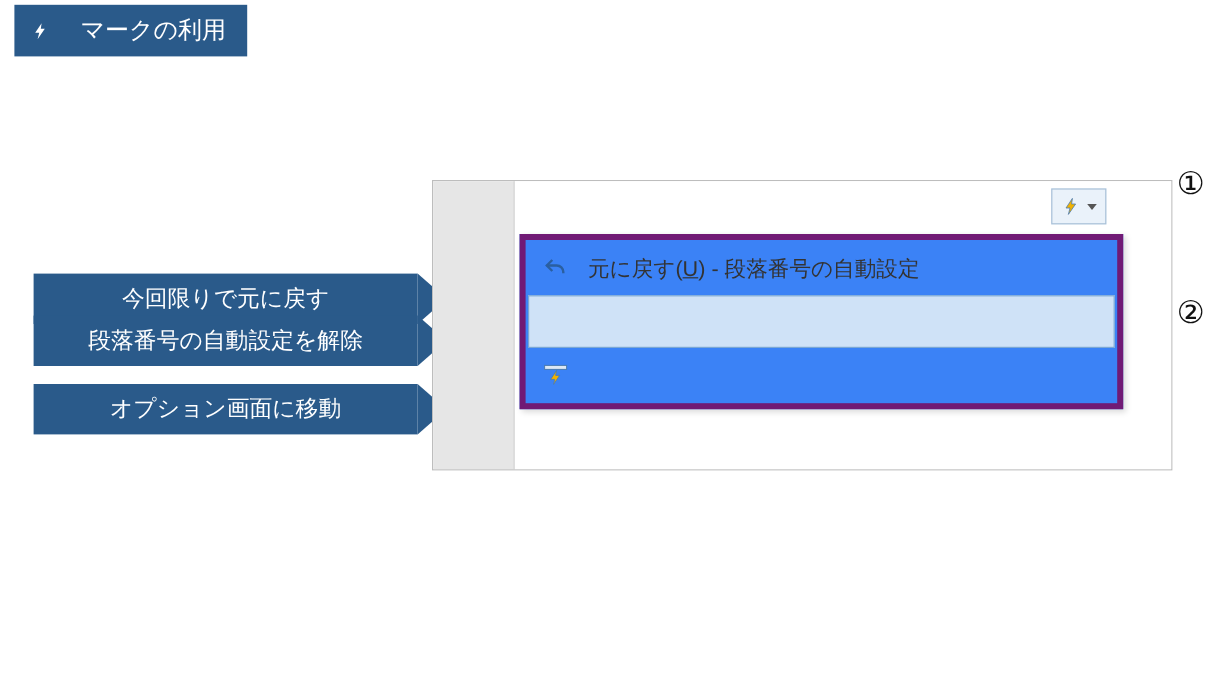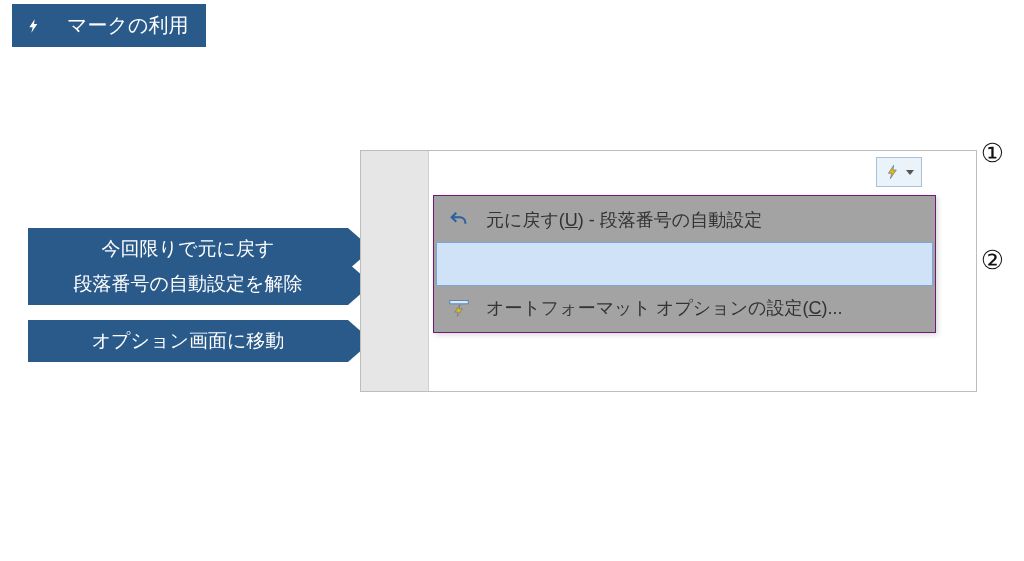--- a/index.html
+++ b/index.html
@@ -109,22 +109,22 @@
       border-top: 5px solid #555;
       margin-left: 2px;
     }
 
     
     .dropdown {
       position: absolute;
       top: 44px;
       left: 4px;
       right: 40px;
-      background: #a3a3a3;
-      border: 1px solid #701a75;
+      background: #3b82f6;
+      border: 5px solid #701a75;
       box-shadow: 2px 2px 5px rgba(0,0,0,0.15);
       padding: 2px;
     }
     .menu-item {
       display: flex;
       align-items: center;
       height: 44px;
       padding: 0 10px;
       font-size: 18px;
       color: #333;
@@ -203,23 +203,20 @@
         <div class="menu-icon"></div>
       </div>
 
       <div class="menu-item">
         <div class="menu-icon">
           <svg viewBox="0 0 24 24" width="24" height="20">
             <rect x="1" y="3" width="22" height="4" fill="#dce8f5" stroke="#4a7bb0" stroke-width="1"></rect>
             <path d="M13 8 L7 17 h4 l-1 5 6-9 h-4 z" fill="#f2b200" stroke="#4a7bb0" stroke-width="0.8"></path>
           </svg>
         </div>
-        <span class="menu-label">
-          <span>オートフォーマット オプションの設定(</span><span class="underline">C</span><span>)...</span>
-        </span>
       </div>
 
     </div>
   </div>
 </div>
 
 <div class="circled circled-1">①</div>
 <div class="circled circled-2">②</div>
 
 </body></html>

